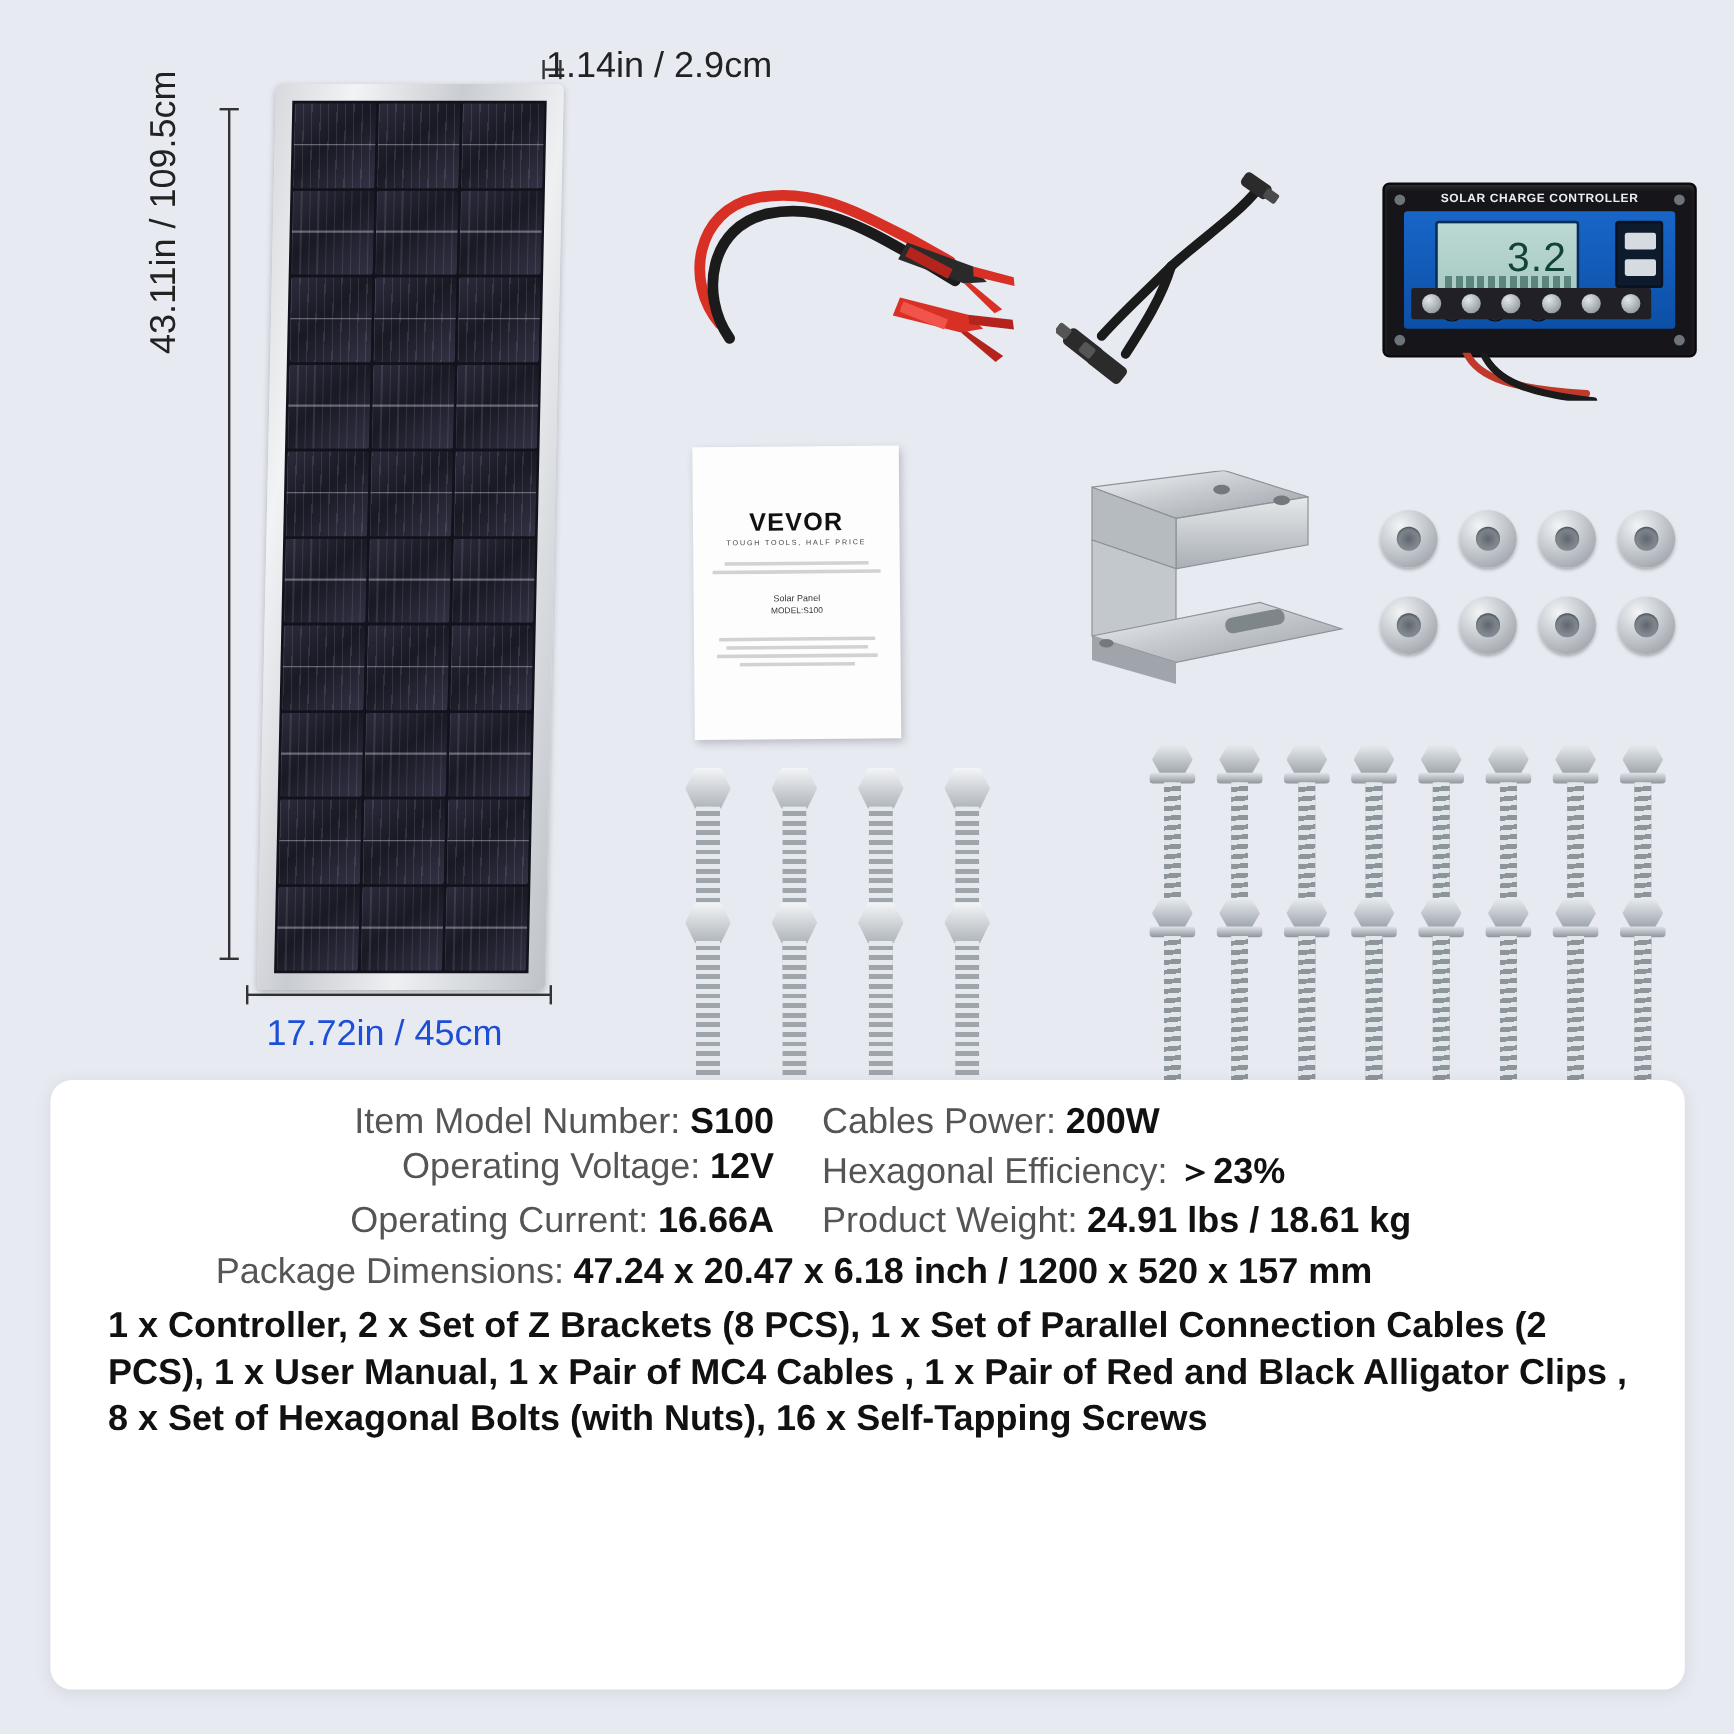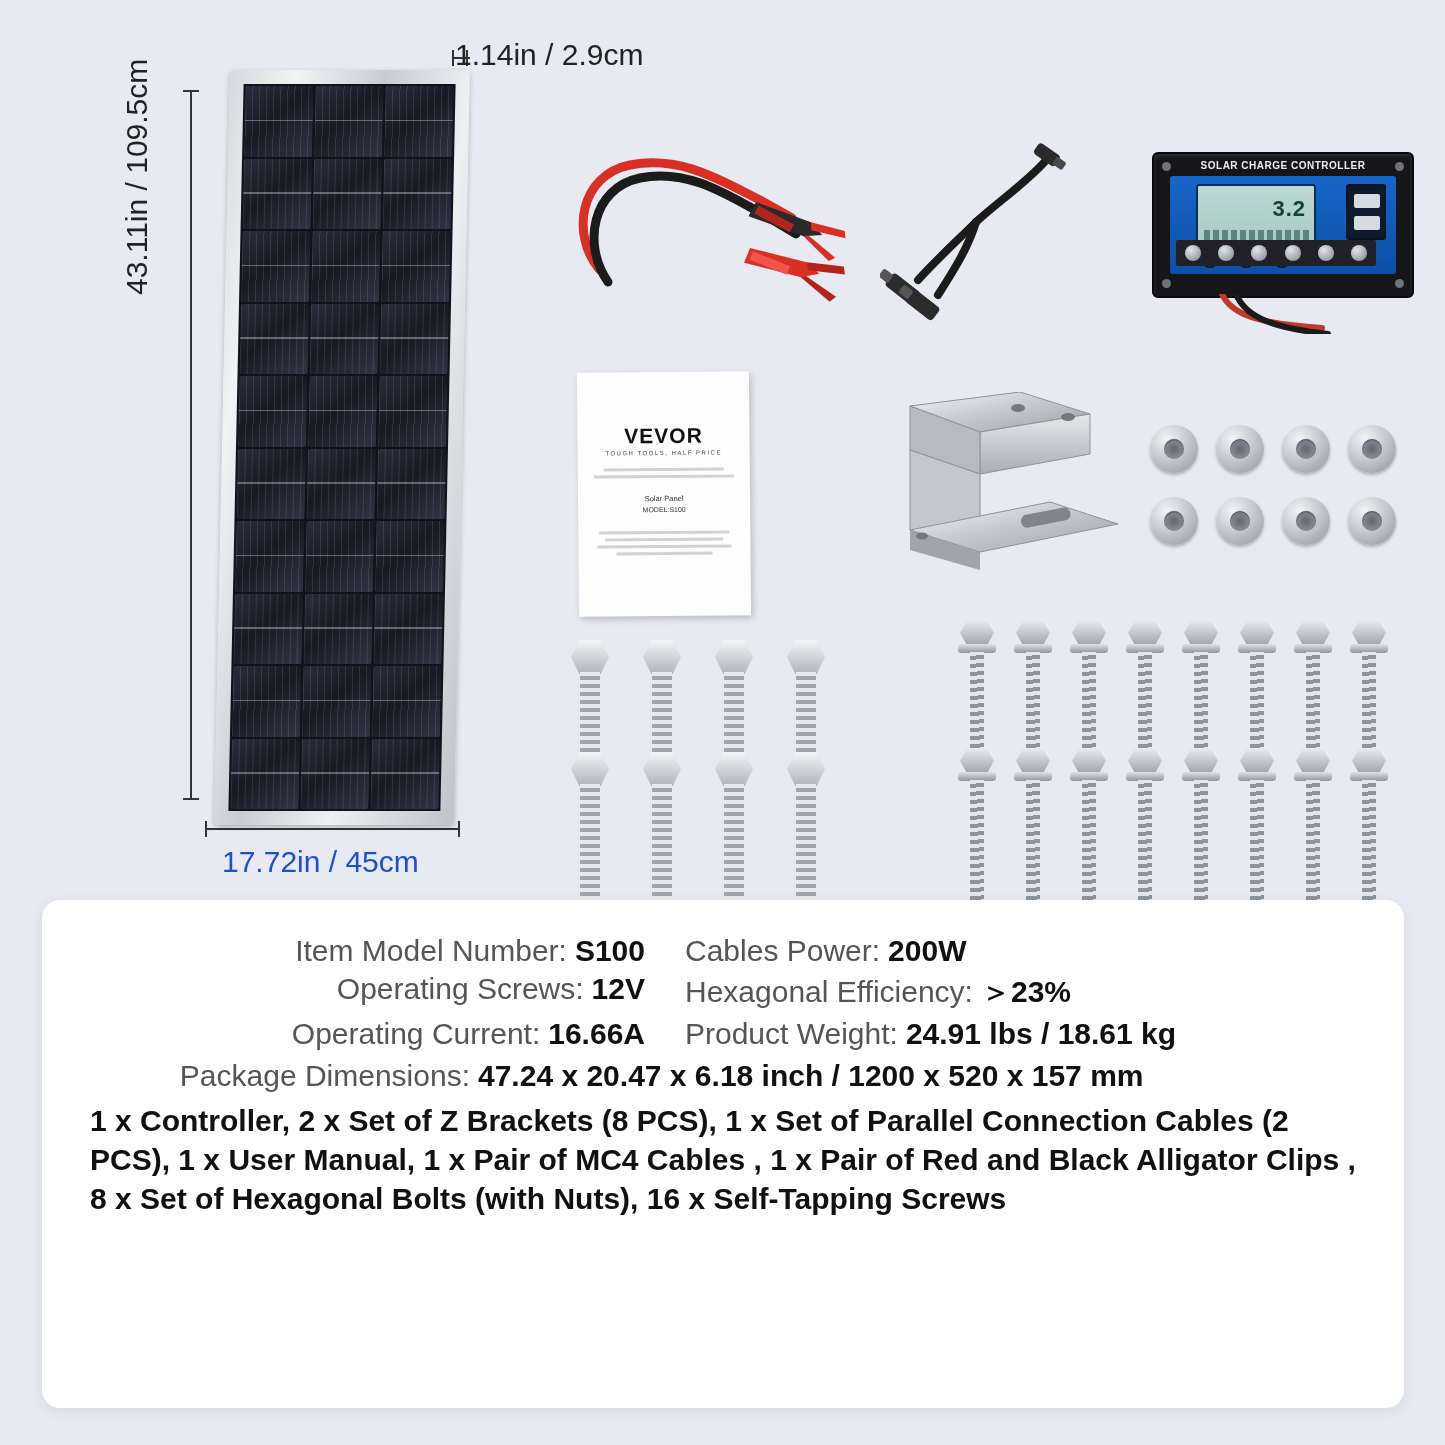--- a/index.html
+++ b/index.html
@@ -98,21 +98,21 @@
   }
   .ctrl-face {
     position:absolute; left:16px; top:22px; right:16px; bottom:22px;
     background: linear-gradient(180deg,#1866c8,#0c4fa6);
     border-radius:3px;
   }
   .ctrl-lcd {
     position:absolute; left:26px; top:8px; width:120px; height:66px;
     background: linear-gradient(180deg,#bcd9d4,#a7c9c3); border:2px solid #0a2d55; border-radius:3px;
   }
-  .lcd-num { position:absolute; right:8px; top:10px; font-size:22px; color:#143; font-weight:bold; letter-spacing:1px; }
+  .lcd-num { position:absolute; right:8px; top:10px; font-size:34px; color:#143; font-weight:normal; letter-spacing:1px; }
   .lcd-bar { position:absolute; left:6px; bottom:6px; width:106px; height:12px;
     background: repeating-linear-gradient(to right, #2f5e55 0 6px, transparent 6px 9px); opacity:.65; }
   .ctrl-usb {
     position:absolute; right:10px; top:8px; width:40px; height:56px; background:#0d1b2c;
     border:2px solid #081220; border-radius:3px;
   }
   .ctrl-usb i { position:absolute; left:6px; width:26px; height:14px; background:#d6dbe2; border-radius:2px; }
   .ctrl-usb i:nth-child(1){ top:8px; } .ctrl-usb i:nth-child(2){ top:30px; }
   .ctrl-btn { position:absolute; bottom:6px; width:20px; height:20px; border-radius:50%;
     background: radial-gradient(circle at 35% 30%, #4b4f57, #15171b); border:1px solid #0a0b0d; }
@@ -194,21 +194,21 @@
     position:absolute; top:190px; left:10px; width:14px; height:16px;
     background: linear-gradient(180deg,#b9c0c6,#7c848b);
     clip-path: polygon(0 0, 100% 0, 50% 100%);
   }
 
   
   .spec-card {
     position: absolute; left: 42px; top: 900px; width: 1362px; height: 508px;
     background: #fff; border-radius: 18px;
     box-shadow: 0 3px 14px rgba(0,0,0,.08);
-    padding: 32px 48px 20px 48px;
+    padding: 16px 48px 20px 48px;
   }
   .spec-grid {
     display: grid; grid-template-columns: 555px auto;
   }
   .spec-row { display: flex; align-items: baseline; justify-content: flex-end; white-space: nowrap; padding: 2px 0; }
   .spec-label { font-size: 30px; color: #555; }
   .spec-value { font-size: 30px; color: #111; font-weight: bold; margin-left: 8px; }
   .spec-full { display:flex; align-items:baseline; justify-content:flex-start; padding: 2px 0; white-space: nowrap; }
   .spec-full .spec-label { text-align:right; width: 380px; display:inline-block; }
   .acc-title { font-size: 30px; color: #555; margin-top: 16px; }
@@ -526,21 +526,21 @@
     <div class="spec-row">
       <span class="spec-label">Item Model Number:</span>
       <span class="spec-value">S100</span>
     </div>
     <div class="spec-row" style="justify-content:flex-start; padding-left:40px;">
       <span class="spec-label">Cables Power:</span>
       <span class="spec-value">200W</span>
     </div>
 
     <div class="spec-row">
-      <span class="spec-label">Operating Screws:</span>
+      <span class="spec-label">Operating Voltage:</span>
       <span class="spec-value">12V</span>
     </div>
     <div class="spec-row" style="justify-content:flex-start; padding-left:40px;">
       <span class="spec-label">Hexagonal Efficiency:</span>
       <span class="spec-value">＞23%</span>
     </div>
 
     <div class="spec-row">
       <span class="spec-label">Operating Current:</span>
       <span class="spec-value">16.66A</span>

